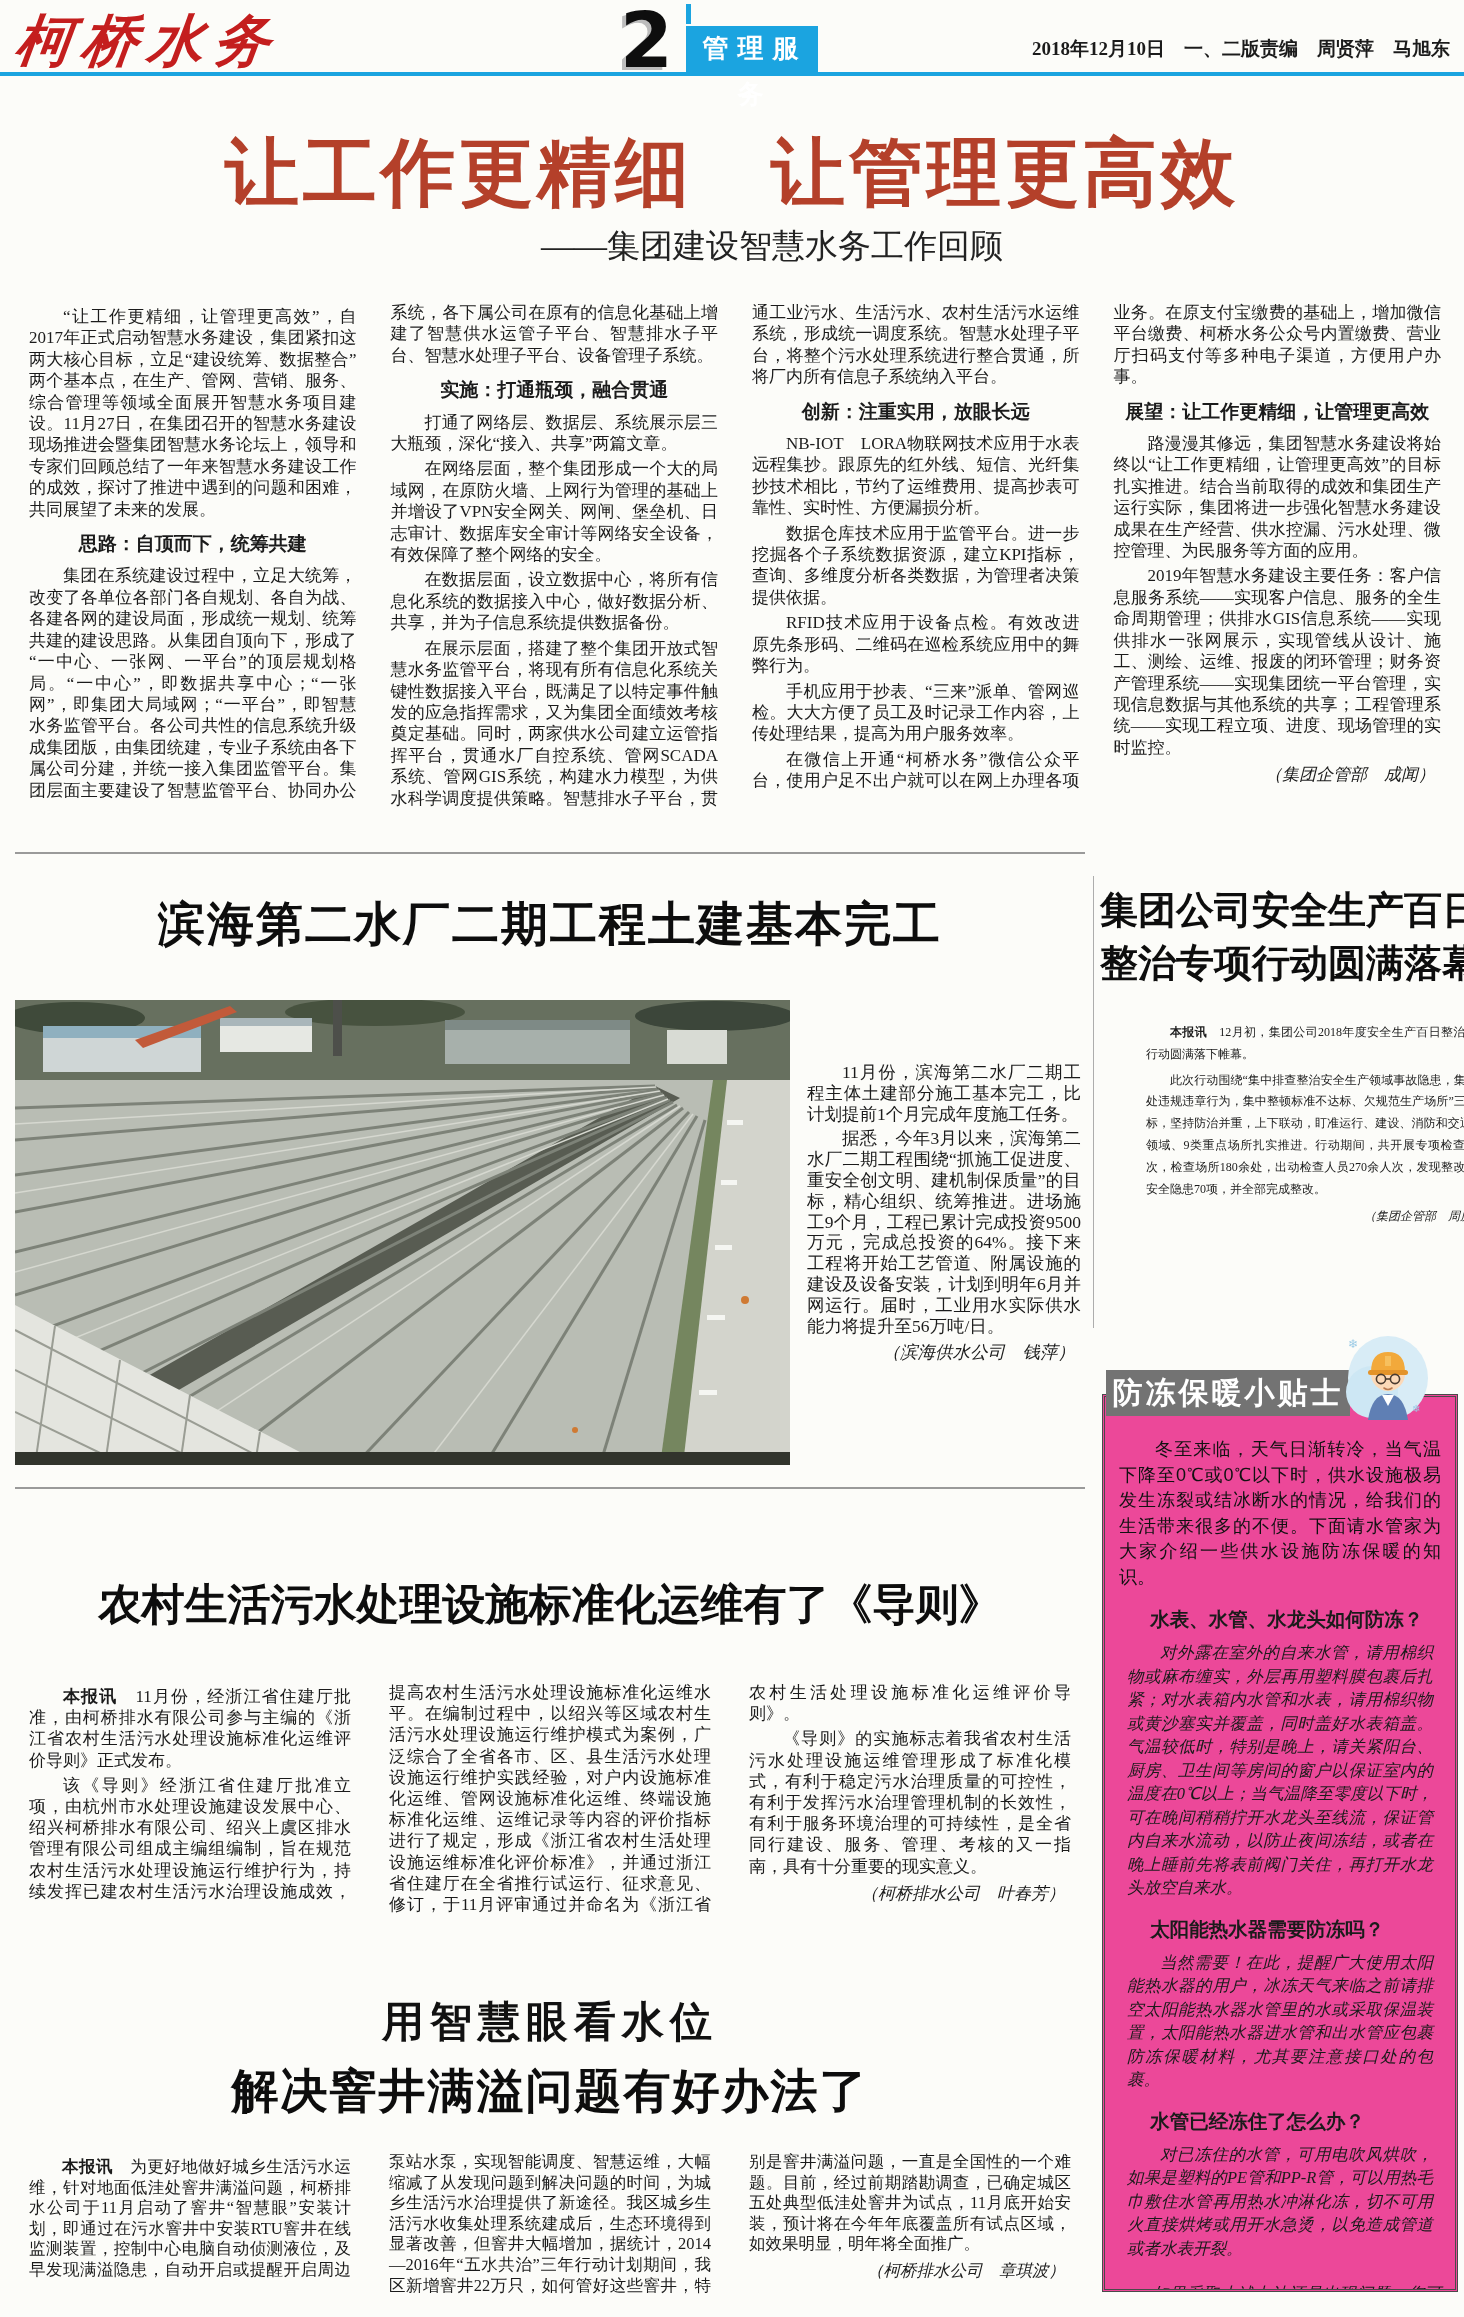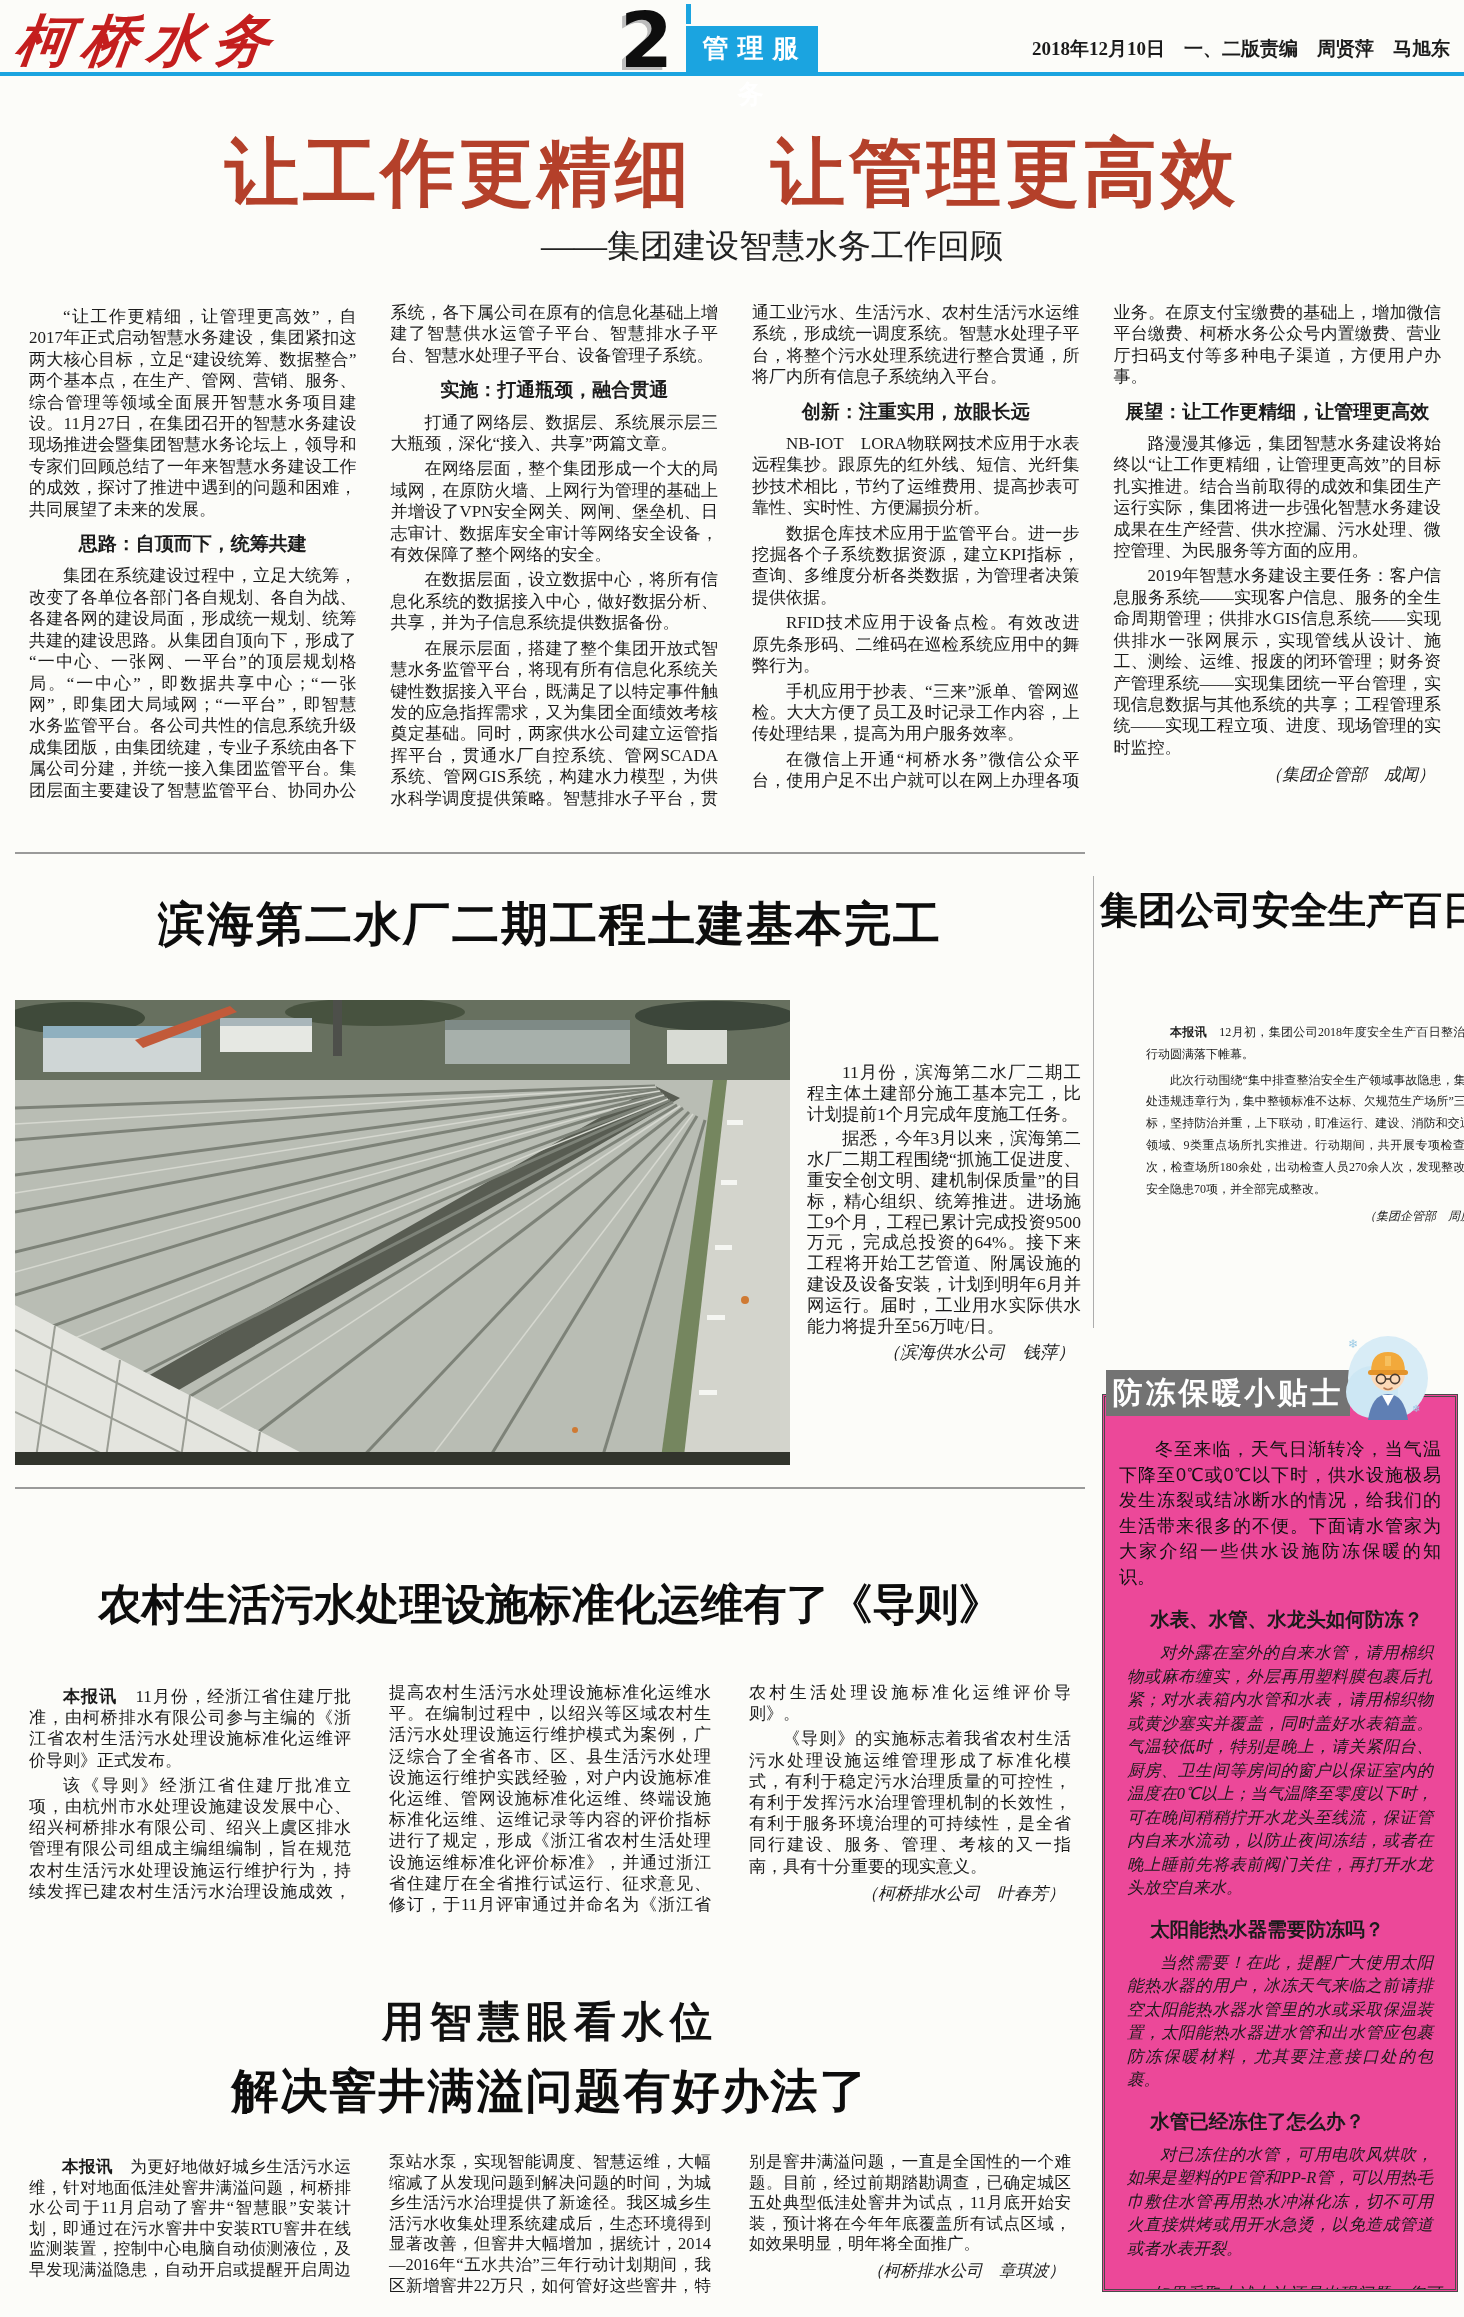--- a/index.html
+++ b/index.html
@@ -197,20 +197,21 @@
   </svg>
 
   <div class="abs binhai-body">
       <p class="para">11月份，滨海第二水厂二期工程主体土建部分施工基本完工，比计划提前1个月完成年度施工任务。</p>
       <p class="para">据悉，今年3月以来，滨海第二水厂二期工程围绕“抓施工促进度、重安全创文明、建机制保质量”的目标，精心组织、统筹推进。进场施工9个月，工程已累计完成投资9500万元，完成总投资的64%。接下来工程将开始工艺管道、附属设施的建设及设备安装，计划到明年6月并网运行。届时，工业用水实际供水能力将提升至56万吨/日。</p>
       <div class="byline">（滨海供水公司　钱萍）</div>
     </div>
 
   <div class="abs safety-title">
     <div>集团公司安全生产百日</div>
+    <div>整治专项行动圆满落幕</div>
   </div>
   <div class="abs safety-body">
       <p class="para"><b>本报讯</b>　12月初，集团公司2018年度安全生产百日整治专项行动圆满落下帷幕。</p>
       <p class="para">此次行动围绕“集中排查整治安全生产领域事故隐患，集中查处违规违章行为，集中整顿标准不达标、欠规范生产场所”三大目标，坚持防治并重，上下联动，盯准运行、建设、消防和交通4大领域、9类重点场所扎实推进。行动期间，共开展专项检查20余次，检查场所180余处，出动检查人员270余人次，发现整改销号安全隐患70项，并全部完成整改。</p>
       <div class="byline">（集团企管部　周虎）</div>
     </div>
 
   <div class="abs tips-box">
     <div>
         <div class="tips-intro">冬至来临，天气日渐转冷，当气温下降至0℃或0℃以下时，供水设施极易发生冻裂或结冰断水的情况，给我们的生活带来很多的不便。下面请水管家为大家介绍一些供水设施防冻保暖的知识。</div>

